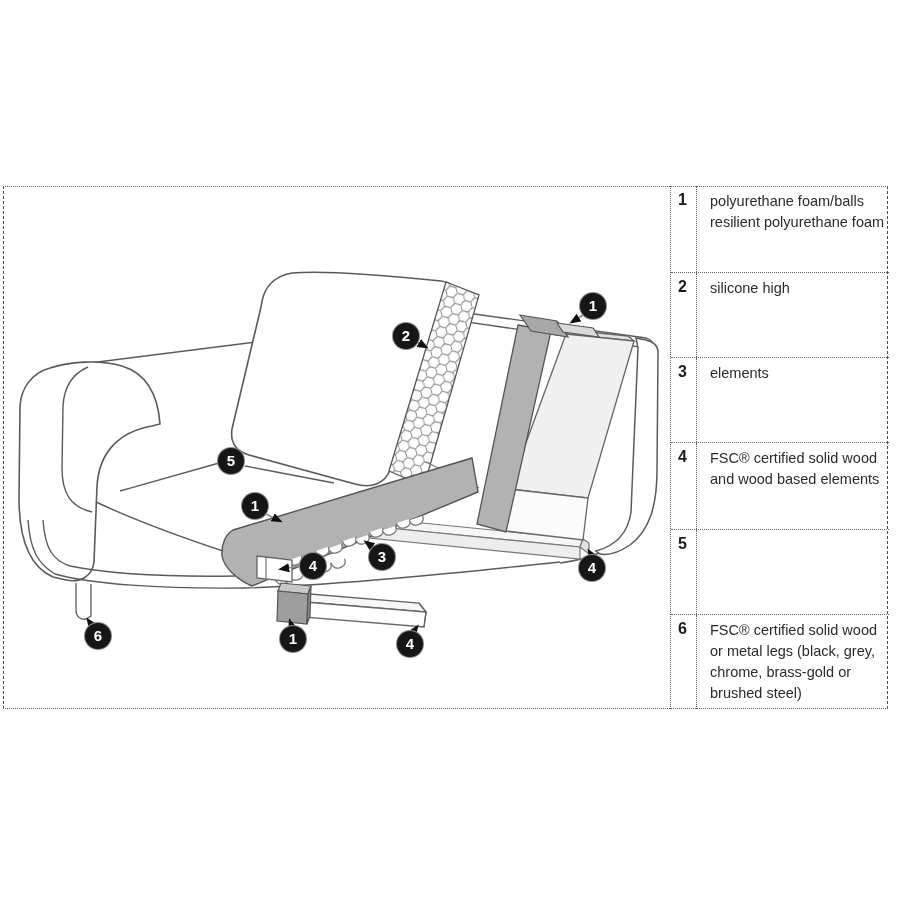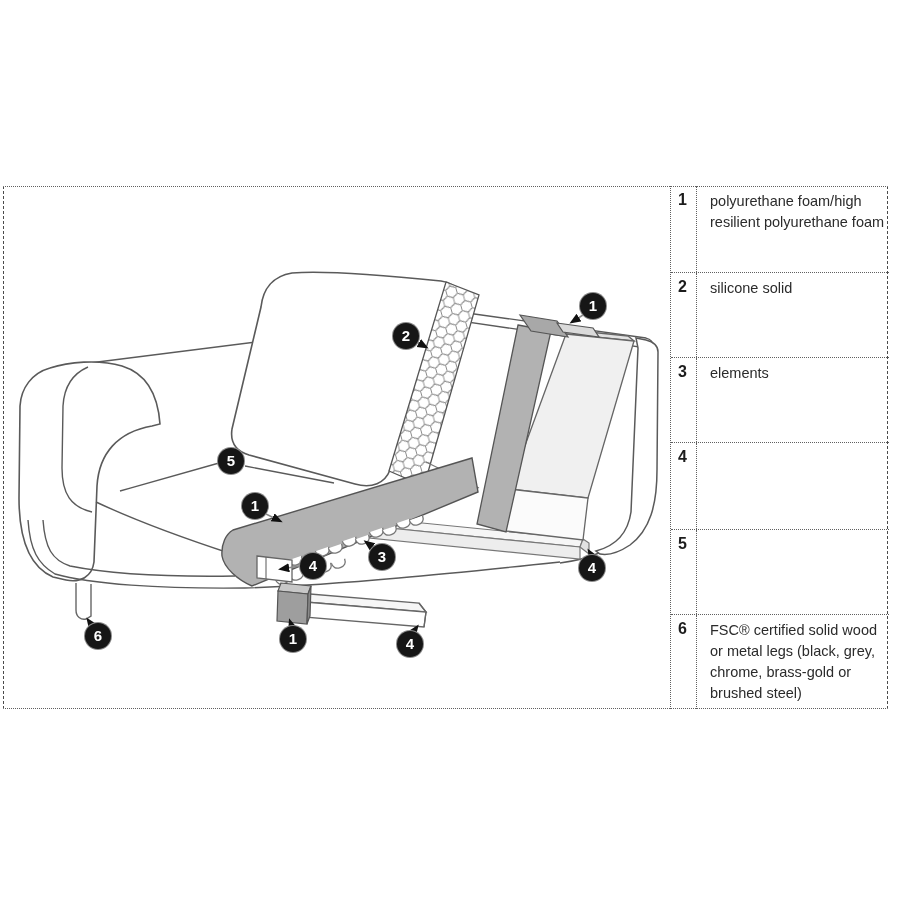--- a/index.html
+++ b/index.html
@@ -188,32 +188,33 @@
   <div class="co" style="left:369px;top:544px;">3</div>
   <div class="co" style="left:300px;top:553px;">4</div>
   <div class="co" style="left:579px;top:555px;">4</div>
   <div class="co" style="left:85px;top:623px;">6</div>
   <div class="co" style="left:280px;top:626px;">1</div>
   <div class="co" style="left:397px;top:631px;">4</div>
 
   <div class="legend">
     <div class="lrow r1">
       <div class="lnum">1</div>
-      <div class="ltext">polyurethane foam/high resilient polyurethane foam</div>
+      <div class="ltext">polyurethane foam/balls resilient polyurethane foam</div>
     </div>
     <div class="lrow r2">
       <div class="lnum">2</div>
-      <div class="ltext">silicone solid</div>
+      <div class="ltext">silicone high</div>
     </div>
     <div class="lrow r3">
       <div class="lnum">3</div>
       <div class="ltext">elements</div>
     </div>
     <div class="lrow r4">
       <div class="lnum">4</div>
+      <div class="ltext">FSC® certified solid wood and wood based elements</div>
     </div>
     <div class="lrow r5">
       <div class="lnum">5</div>
     </div>
     <div class="lrow r6">
       <div class="lnum">6</div>
       <div class="ltext">FSC® certified solid wood or metal legs (black, grey, chrome, brass-gold or brushed steel)</div>
     </div>
   </div>
 

